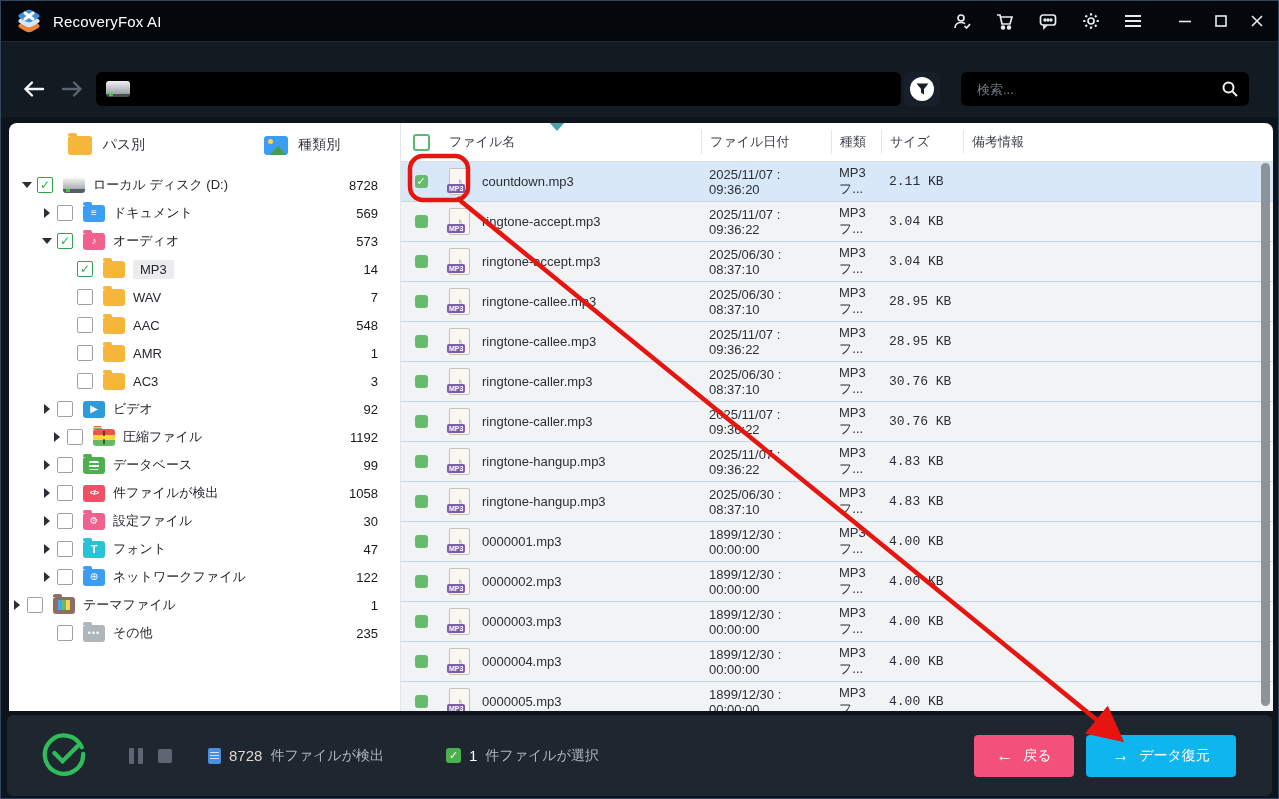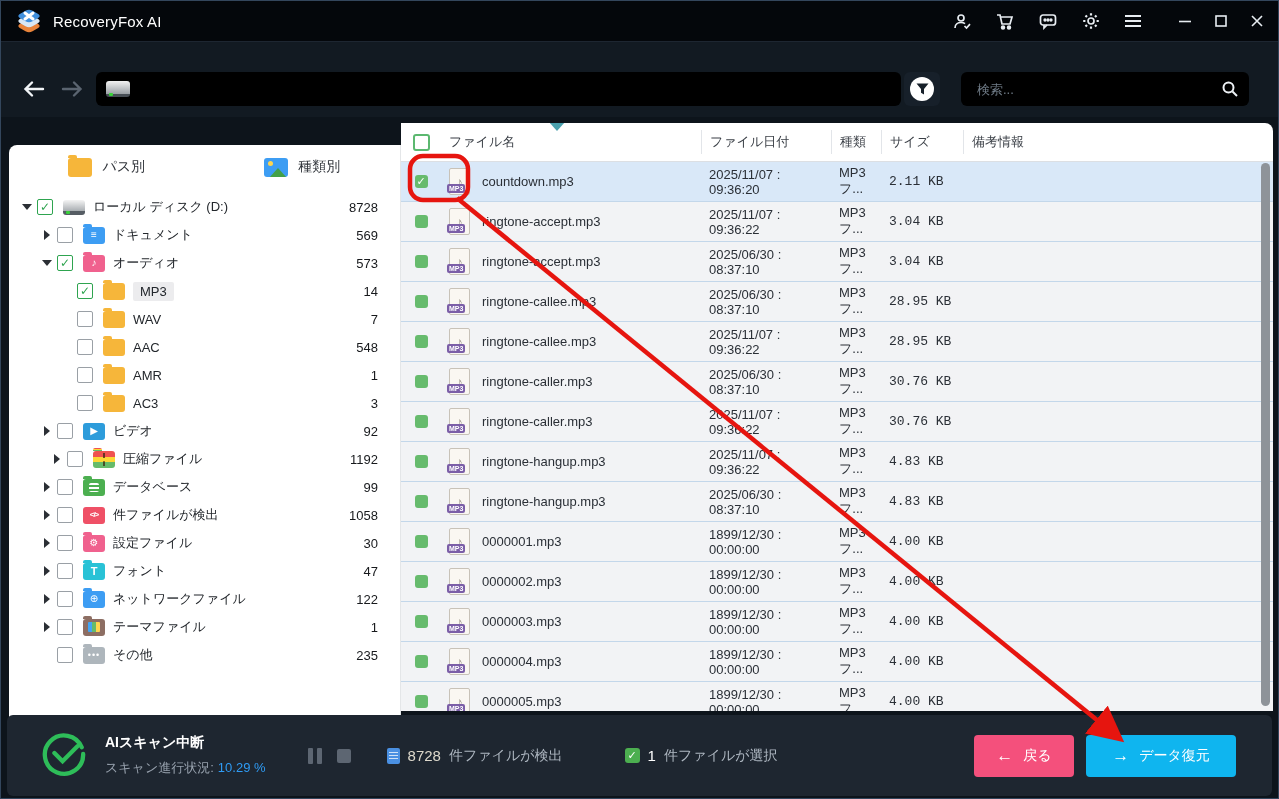--- a/index.html
+++ b/index.html
@@ -37,21 +37,21 @@
   .filter-circle{width:24px;height:24px;background:#fff;border-radius:50%;display:flex;
     align-items:center;justify-content:center;}
   .search-box{position:absolute;left:960px;top:30px;width:288px;height:34px;background:#000;
     border-radius:6px;display:flex;align-items:center;padding:0 10px 0 14px;box-sizing:border-box;}
   .search-box input{flex:1;background:transparent;border:none;outline:none;color:#dfe5ea;
     font-size:13px;font-family:inherit;}
   .search-box input::placeholder{color:#717d89;}
 
   
   .sidebar{position:absolute;left:8px;top:122px;width:392px;height:588px;background:#fff;
-    border-radius:8px 0 0 0;border-right:1px solid #e4e6e8;box-sizing:border-box;overflow:hidden;margin-top:22px;}
+    border-radius:8px 0 0 0;border-right:1px solid #e4e6e8;box-sizing:border-box;overflow:hidden;}
   .side-tabs{height:44px;display:flex;align-items:center;}
   .side-tab{flex:1;display:flex;align-items:center;justify-content:center;gap:10px;
     font-size:14px;color:#30343a;cursor:pointer;height:100%;}
   .tree{padding-top:4px;}
   .trw{height:28px;display:flex;align-items:center;font-size:13px;color:#23272c;cursor:pointer;}
   .trw .exp{width:16px;flex:none;display:flex;align-items:center;justify-content:center;}
   .exp-expanded{width:0;height:0;border-left:5px solid transparent;border-right:5px solid transparent;
     border-top:6px solid #2b2f35;}
   .exp-collapsed{width:0;height:0;border-top:5px solid transparent;border-bottom:5px solid transparent;
     border-left:6px solid #2b2f35;}
@@ -397,21 +397,21 @@
         </div>
         <div class="trw" style="padding-left: 30px;">
           <span class="exp">
             <span class="exp-collapsed"></span>
           </span>
           <span class="cb"></span>
           <span class="ticon ic-network fold">⊕</span>
           <span class="tlabel">ネットワークファイル</span>
           <span class="tcount">122</span>
         </div>
-        <div class="trw" style="padding-left: 30px; justify-content: center;">
+        <div class="trw" style=" justify-content: center;">
           <span class="exp">
             <span class="exp-collapsed"></span>
           </span>
           <span class="cb"></span>
           <span class="ticon ic-theme fold"></span>
           <span class="tlabel">テーマファイル</span>
           <span class="tcount">1</span>
         </div>
         <div class="trw" style="padding-left: 30px;">
           <span class="exp"></span>
@@ -622,26 +622,20 @@
     <div class="vscroll"></div>
   </div>
 
   <div class="bottombar">
     <span class="spinner">
       <svg width="46" height="46" viewBox="0 0 48 48" fill="none" stroke="#2ebd59" stroke-width="4.5" stroke-linecap="round">
         <path d="M42.5 17 A20 20 0 1 0 44 24"></path>
         <path d="M14 23 l8.5 8.5 L38 16"></path>
       </svg>
     </span>
-    <div class="scan-text">
-      <div class="scan-title">AIスキャン中断</div>
-      <div class="scan-prog">
-        <span>スキャン進行状況:</span><span class="pct">10.29 %</span>
-      </div>
-    </div>
     <div class="mediactl">
       <span class="pausebars">
           <i></i>
           <i></i>
         </span>
       <span class="stopsq"></span>
     </div>
     <div class="stat stat-detected">
       <span class="docicon"></span>
       <span class="num">8728</span>

